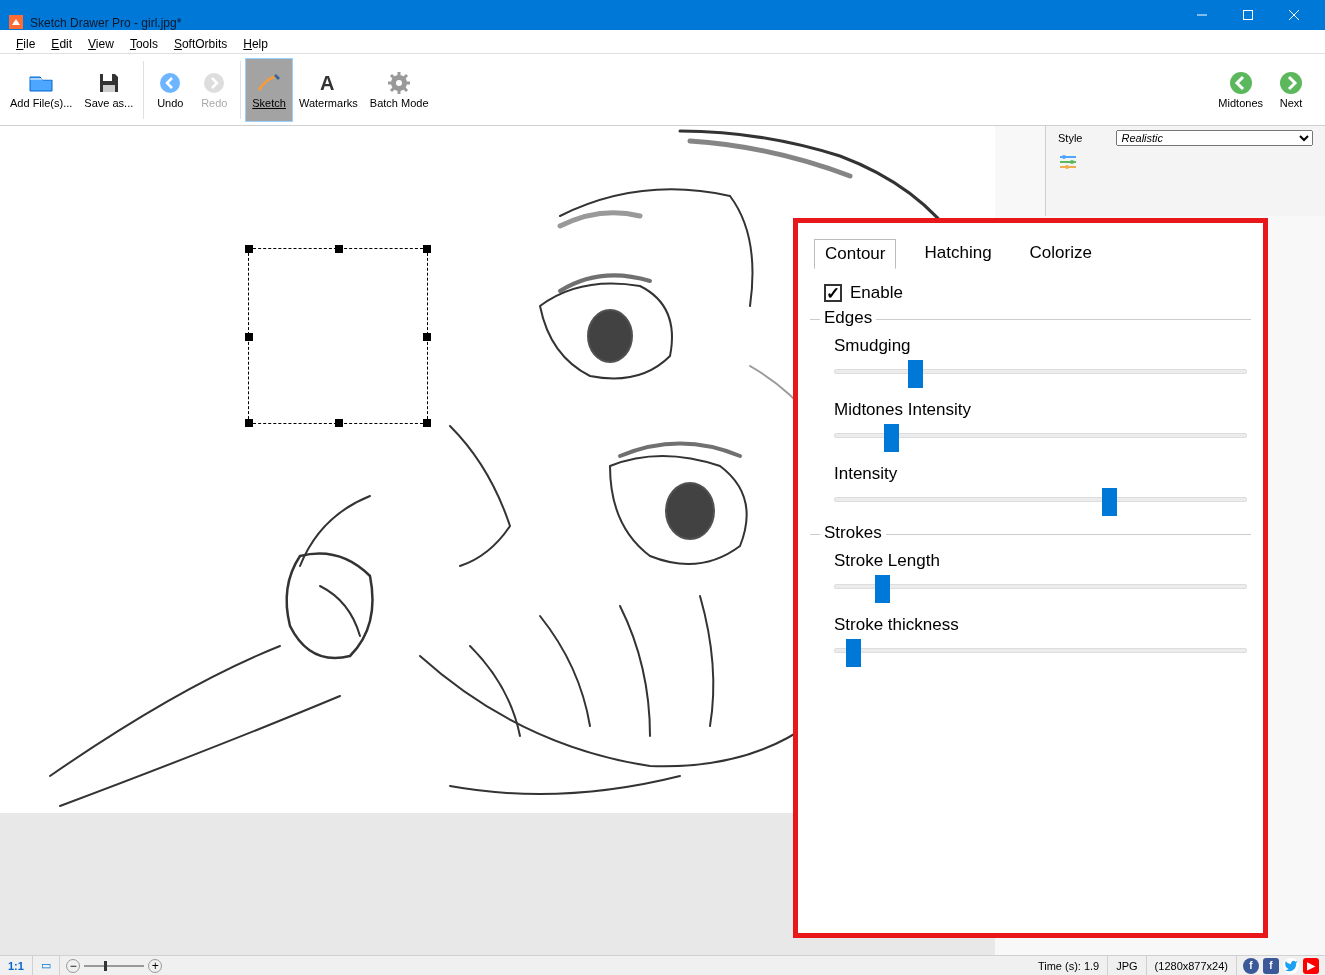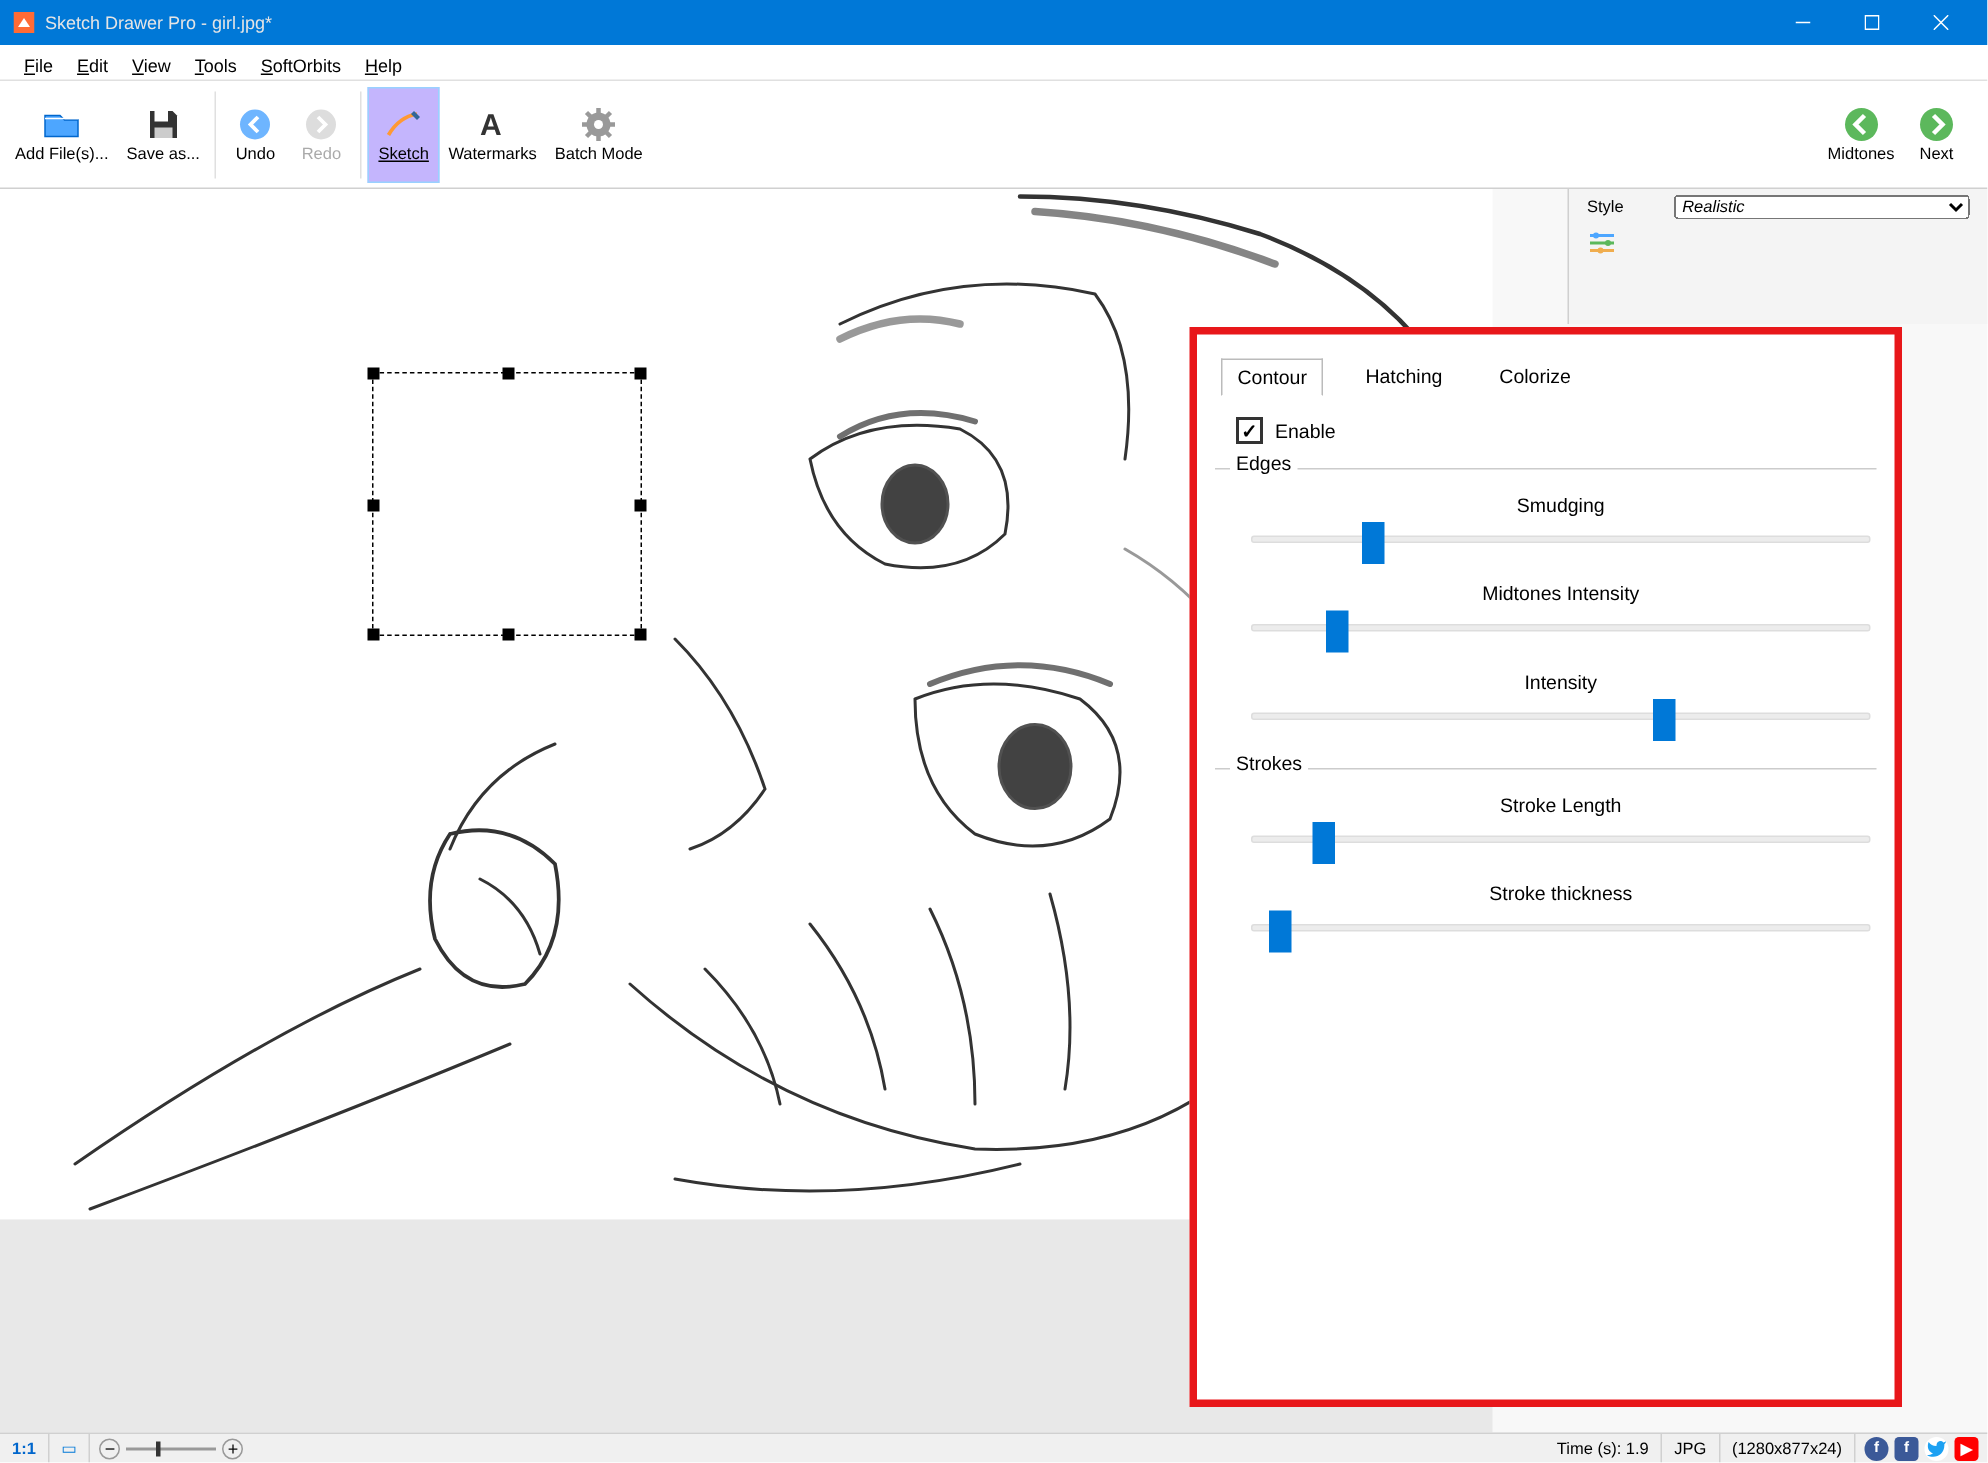--- a/index.html
+++ b/index.html
@@ -1,41 +1,41 @@
 <!DOCTYPE html>
 <html><head>
 <meta charset="utf-8">
 <style>
 * { box-sizing: border-box; margin: 0; padding: 0; font-family: 'Segoe UI', Tahoma, sans-serif; }
 body { width: 1325px; height: 975px; background: #fff; overflow: hidden; position: relative; }
-.titlebar { height: 30px; background: #0078d7; color: #e5e5e5; display: flex; align-items: center; padding: 0 8px; font-size: 12px; }
+.titlebar { height: 30px; background: #0078d7; color: #0f172a; display: flex; align-items: flex-end; padding: 0 8px; font-size: 12px; }
 .titlebar .icon { width: 16px; height: 16px; margin-right: 6px; display:flex;align-items:center;justify-content:center;}
 .titlebar .title { flex: 1; }
 .titlebar .win-btn { width: 46px; height: 30px; display: flex; align-items: center; justify-content: center; cursor: pointer; }
 .menubar { height: 24px; background: #fff; border-bottom: 1px solid #e0e0e0; display: flex; align-items: flex-end; padding: 0 8px; font-size: 12px; }
 .menubar .mitem { padding: 2px 8px; cursor: pointer; }
 .menubar .mitem u { text-decoration: underline; }
 .toolbar { height: 72px; background: #fff; border-bottom: 1px solid #d0d0d0; display: flex; align-items: center; padding: 0 4px; }
 .toolbar .tbtn { display: flex; flex-direction: column; align-items: center; justify-content: center; padding: 2px 6px; font-size: 11px; cursor: pointer; height: 64px; min-width: 44px; text-align: center; line-height: 1.1; }
-.toolbar .tbtn.active { background: #c4b5fd; border: 1px solid #99d1ff; }
+.toolbar .tbtn.active { background: #a3a3a3; border: 1px solid #99d1ff; }
 .toolbar .tbtn .ticon { width: 28px; height: 28px; display: flex; align-items: center; justify-content: center; }
 .toolbar .sep { width: 1px; height: 58px; background: #e0e0e0; margin: 0 4px; }
 .toolbar .tbtn.disabled { color: #aaa; }
 .toolbar .right { margin-left: auto; display: flex; padding-right:8px;}
 .canvas-area { position: absolute; top: 126px; left: 0; right: 0; bottom: 20px; background: #f8f8f8; }
 .canvas-img { position: absolute; top: 0; left: 0; width: 995px; height: 687px; background: #fff; }
 .canvas-below { position:absolute; top:687px; left:0; width:995px; bottom:0; background:#e8e8e8; }
 .selection { position: absolute; border: 1px dashed #000; }
 .handle { position: absolute; width: 8px; height: 8px; background: #000; }
 .toolbox-panel { position: absolute; top: 126px; right: 0; width: 280px; height: 90px; background: #f4f4f4; border-left: 1px solid #d0d0d0; font-size: 12px; }
 .toolbox-hdr { padding: 4px 8px; border-bottom: 1px solid #d0d0d0; display: flex; align-items: center; }
 .toolbox-hdr .x { margin-left: auto; cursor: pointer; }
 .toolbox-row { display: flex; align-items: center; padding: 4px 12px; font-size:11px;gap:26px;}
 .toolbox-row select { flex: 1; margin-left: 8px; font-size: 11px; font-style: italic; }
-.overlay { position: absolute; border: 5px solid #e8171a; background: #fff; padding: 16px 12px; font-size: 13px; text-align: center; }
+.overlay { position: absolute; border: 5px solid #e8171a; background: #fff; padding: 16px 12px; font-size: 17px; }
 .overlay .tabs { display: flex; gap: 18px; margin-bottom: 14px; padding-left: 4px; }
 .overlay .tab { padding: 4px 10px; cursor: pointer; }
 .overlay .tab.active { border: 1px solid #bbb; border-bottom-color: #fff; background: #fff; position: relative; }
 .overlay .chk { display: flex; align-items: center; gap: 8px; margin: 8px 0 16px 14px; }
 .overlay .chkbox { width: 18px; height: 18px; border: 2px solid #333; display: flex; align-items: center; justify-content: center; font-weight: bold; }
 .overlay .group { border-top: 1px solid #ccc; margin: 8px 0 0 0; padding: 10px 4px 0 4px; position: relative; }
 .overlay .group-label { position: absolute; top: -12px; left: 10px; background: #fff; padding: 0 4px; }
 .overlay .slider-block { margin: 6px 0 18px 20px; }
 .overlay .slider-label { margin-bottom: 4px; }
 .overlay .slider { position: relative; height: 22px; }

